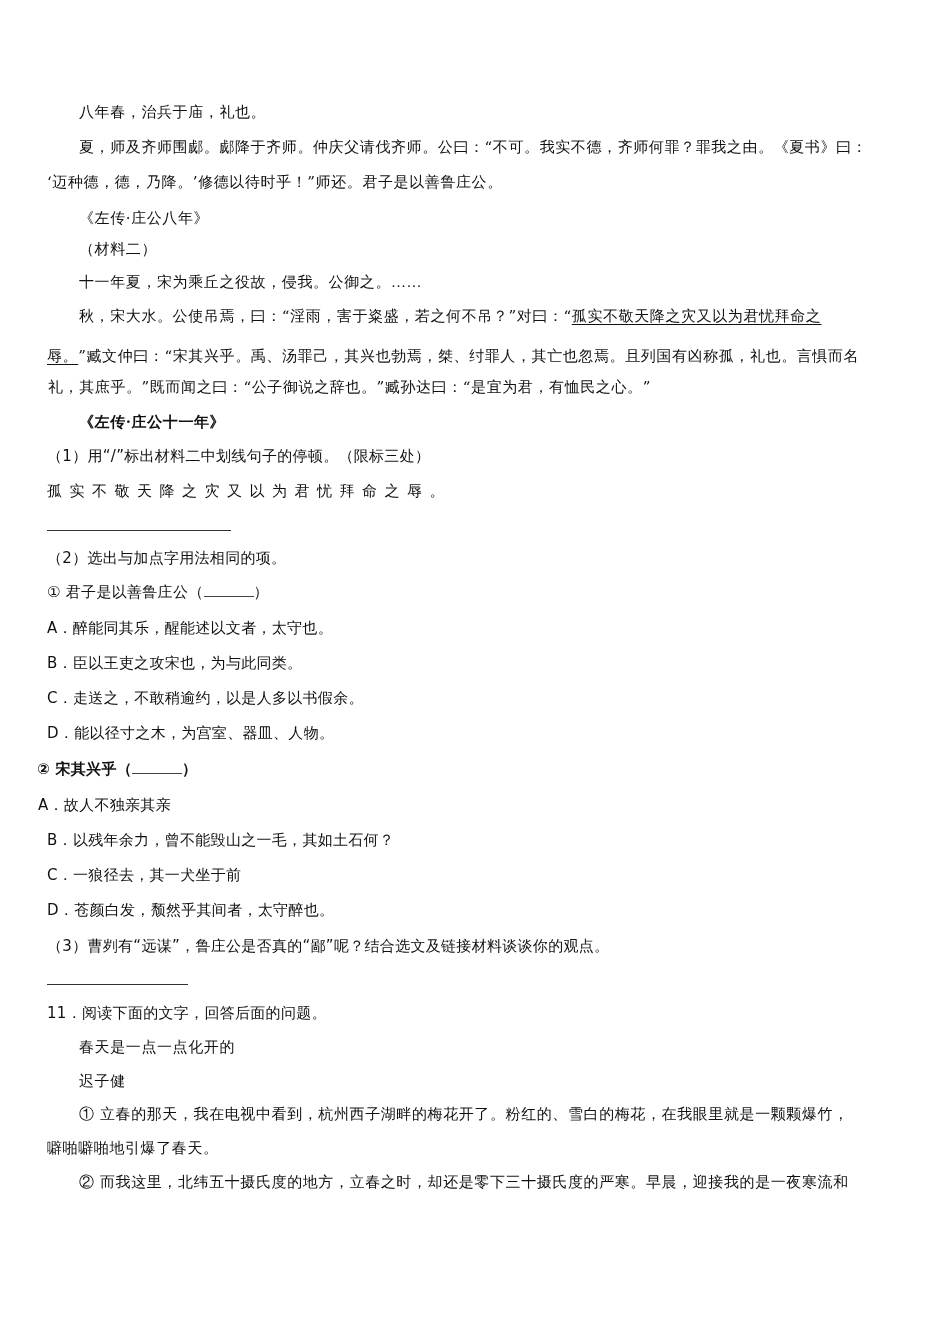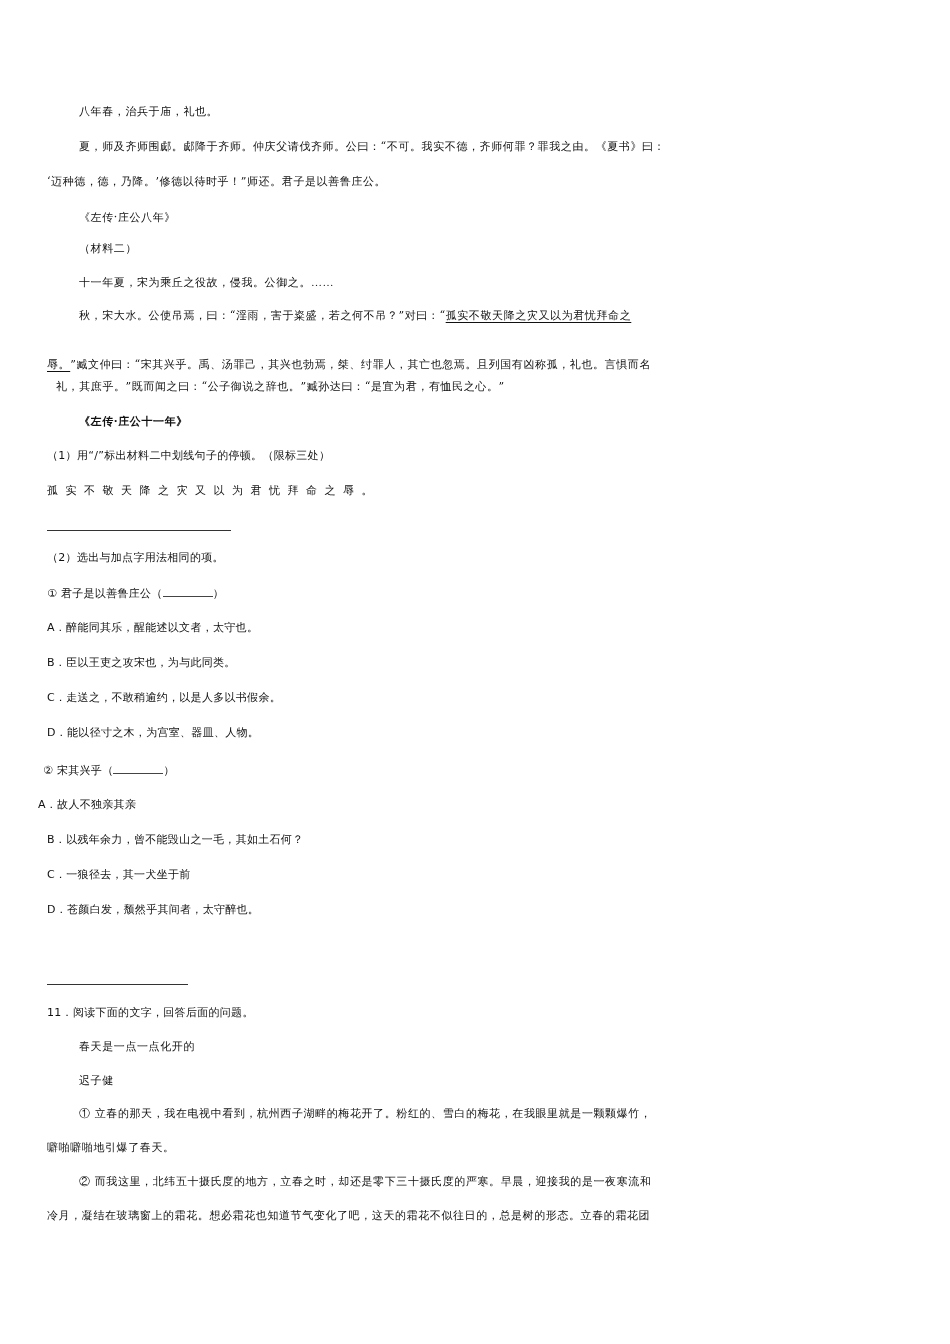--- a/index.html
+++ b/index.html
@@ -17,21 +17,21 @@
     }
     .page {
       position: absolute;
       left: 0;
       top: 0;
       width: 950px;
       height: 1344px;
     }
     .line {
       position: absolute;
-      font-size: 11px;
+      font-size: 15px;
       line-height: 20px;
       white-space: nowrap;
       letter-spacing: 0.6px;
     }
     .kai {
       font-family: "DejaVu Serif", "Liberation Serif", serif;
     }
     .song {
       font-family: "DejaVu Sans", "Liberation Sans", sans-serif;
       letter-spacing: 0.3px;
@@ -64,51 +64,51 @@
   <div class="line kai" style="left:79px; top:102px;">八年春，治兵于庙，礼也。</div>
   <div class="line kai" style="left:79px; top:137px;">夏，师及齐师围郕。郕降于齐师。仲庆父请伐齐师。公曰：“不可。我实不德，齐师何罪？罪我之由。《夏书》曰：</div>
   <div class="line kai" style="left:47px; top:172px;">‘迈种德，德，乃降。’修德以待时乎！”师还。君子是以善鲁庄公。</div>
   <div class="line kai" style="left:79px; top:208px;">《左传·庄公八年》</div>
 
   <div class="line kai" style="left:79px; top:239px;">（材料二）</div>
   <div class="line kai" style="left:79px; top:272px;font-family:Liberation Serif, serif;">十一年夏，宋为乘丘之役故，侵我。公御之。……</div>
   <div class="line kai" style="left:79px; top:306px;">
     <span>秋，宋大水。公使吊焉，曰：“淫雨，害于粢盛，若之何不吊？”对曰：“</span><span class="ul">孤实不敬天降之灾又以为君忧拜命之</span>
   </div>
-  <div class="line kai" style="left:47px; top:355px;">
+  <div class="line kai" style="left:47px; top:346px;">
     <span class="ul">辱。</span><span>”臧文仲曰：“宋其兴乎。禹、汤罪己，其兴也勃焉，桀、纣罪人，其亡也忽焉。且列国有凶称孤，礼也。言惧而名</span>
   </div>
-  <div class="line kai" style="left:56px; top:377px;text-align:right;">礼，其庶乎。”既而闻之曰：“公子御说之辞也。”臧孙达曰：“是宜为君，有恤民之心。”</div>
+  <div class="line kai" style="left:48px; top:377px;text-align:right;">礼，其庶乎。”既而闻之曰：“公子御说之辞也。”臧孙达曰：“是宜为君，有恤民之心。”</div>
   <div class="line kai" style="left:79px; top:412px;font-weight:bold;">《左传·庄公十一年》</div>
 
   <div class="line song" style="left:47px; top:446px;">（1）用“/”标出材料二中划线句子的停顿。（限标三处）</div>
   <div class="line song spaced" style="left:47px; top:481px;">孤实不敬天降之灾又以为君忧拜命之辱。</div>
   <div class="rule" style="left:47px; top:530px; width:184px;"></div>
 
   <div class="line song" style="left:47px; top:548px;">（2）选出与加点字用法相同的项。</div>
 
   <div class="line song" style="left:47px; top:582px;">
     <span>① 君子是以善鲁庄公（</span><span class="blank"></span><span>）</span>
   </div>
   <div class="line song" style="left:47px; top:618px;">A．醉能同其乐，醒能述以文者，太守也。</div>
   <div class="line song" style="left:47px; top:688px;">C．走送之，不敢稍逾约，以是人多以书假余。</div>
   <div class="line song" style="left:47px; top:653px;">B．臣以王吏之攻宋也，为与此同类。</div>
   <div class="line song" style="left:47px; top:723px;">D．能以径寸之木，为宫室、器皿、人物。</div>
 
-  <div class="line song" style="left:43px; top:759px;">
+  <div class="line song" style="left:37px; top:759px;font-weight:bold;">
     <span>② 宋其兴乎（</span><span class="blank"></span><span>）</span>
   </div>
   <div class="line song" style="left:38px; top:795px;">A．故人不独亲其亲</div>
   <div class="line song" style="left:47px; top:830px;">B．以残年余力，曾不能毁山之一毛，其如土石何？</div>
   <div class="line song" style="left:47px; top:865px;">C．一狼径去，其一犬坐于前</div>
   <div class="line song" style="left:47px; top:900px;">D．苍颜白发，颓然乎其间者，太守醉也。</div>
 
+  <div class="line song" style="left:47px; top:936px;">（3）曹刿有“远谋”，鲁庄公是否真的“鄙”呢？结合选文及链接材料谈谈你的观点。</div>
   <div class="rule" style="left:47px; top:984px; width:141px;"></div>
 
   <div class="line song" style="left:47px; top:1003px;">11．阅读下面的文字，回答后面的问题。</div>
   <div class="line kai" style="left:79px; top:1037px;">春天是一点一点化开的</div>
   <div class="line kai" style="left:79px; top:1071px;">迟子健</div>
   <div class="line kai" style="left:79px; top:1104px;">① 立春的那天，我在电视中看到，杭州西子湖畔的梅花开了。粉红的、雪白的梅花，在我眼里就是一颗颗爆竹，</div>
   <div class="line kai" style="left:47px; top:1138px;">噼啪噼啪地引爆了春天。</div>
   <div class="line kai" style="left:79px; top:1172px;">② 而我这里，北纬五十摄氏度的地方，立春之时，却还是零下三十摄氏度的严寒。早晨，迎接我的是一夜寒流和</div>
-  <div class="line kai" style="left:47px; top:1206px;">冷月，凝结在玻璃窗上的霜花。想必霜花也知道节气变化了吧，这天的霜花不似往日的，总是树的形态。立春的霜花团</div>
 
 </div>
 
 </body></html>

